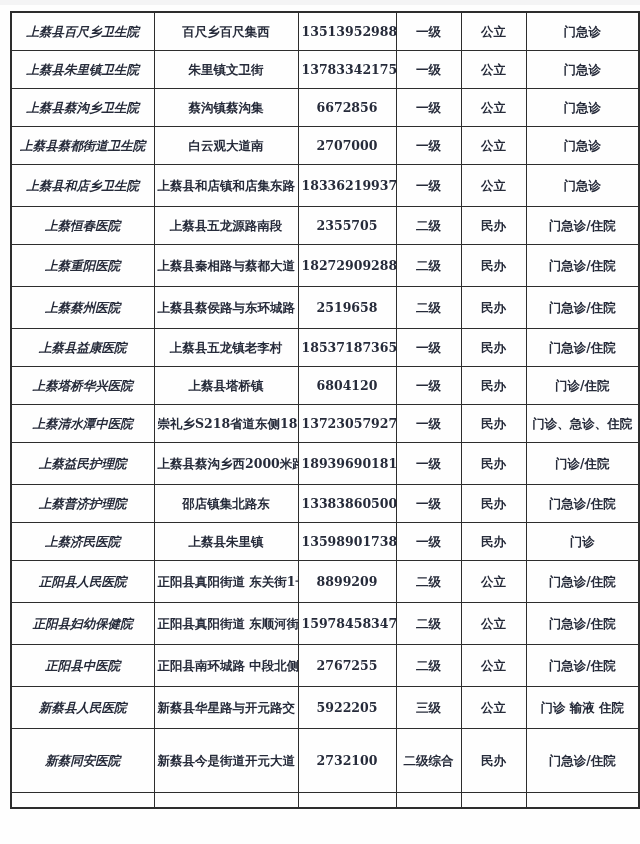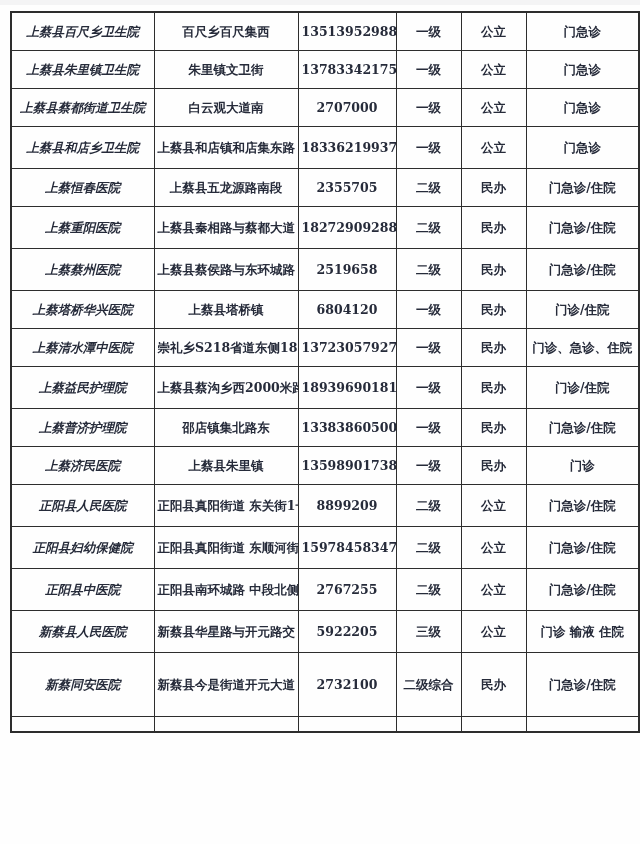--- a/index.html
+++ b/index.html
@@ -81,20 +81,28 @@
       </tr>
       <tr style="height: 38px;">
         <td class="c-name">上蔡县朱里镇卫生院</td>
         <td class="c-addr">朱里镇文卫街</td>
         <td class="c-phone">13783342175</td>
         <td class="c-level">一级</td>
         <td class="c-own">公立</td>
         <td class="c-serv">门急诊</td>
       </tr>
       <tr style="height: 38px;">
+        <td class="c-name">上蔡县蔡沟乡卫生院</td>
+        <td class="c-addr">蔡沟镇蔡沟集</td>
+        <td class="c-phone">6672856</td>
+        <td class="c-level">一级</td>
+        <td class="c-own">公立</td>
+        <td class="c-serv">门急诊</td>
+      </tr>
+      <tr style="height: 38px;">
         <td class="c-name">上蔡县蔡都街道卫生院</td>
         <td class="c-addr">白云观大道南</td>
         <td class="c-phone">2707000</td>
         <td class="c-level">一级</td>
         <td class="c-own">公立</td>
         <td class="c-serv">门急诊</td>
       </tr>
       <tr style="height: 42px;">
         <td class="c-name">上蔡县和店乡卫生院</td>
         <td class="c-addr">上蔡县和店镇和店集东路
@@ -120,20 +128,28 @@
         <td class="c-level">二级</td>
         <td class="c-own">民办</td>
         <td class="c-serv">门急诊/住院</td>
       </tr>
       <tr style="height: 42px;">
         <td class="c-name">上蔡蔡州医院</td>
         <td class="c-addr">上蔡县蔡侯路与东环城路
 交叉口</td>
         <td class="c-phone">2519658</td>
         <td class="c-level">二级</td>
+        <td class="c-own">民办</td>
+        <td class="c-serv">门急诊/住院</td>
+      </tr>
+      <tr style="height: 38px;">
+        <td class="c-name">上蔡县益康医院</td>
+        <td class="c-addr">上蔡县五龙镇老李村</td>
+        <td class="c-phone">18537187365</td>
+        <td class="c-level">一级</td>
         <td class="c-own">民办</td>
         <td class="c-serv">门急诊/住院</td>
       </tr>
       <tr style="height: 38px;">
         <td class="c-name">上蔡塔桥华兴医院</td>
         <td class="c-addr">上蔡县塔桥镇</td>
         <td class="c-phone">6804120</td>
         <td class="c-level">一级</td>
         <td class="c-own">民办</td>
         <td class="c-serv">门诊/住院</td>

